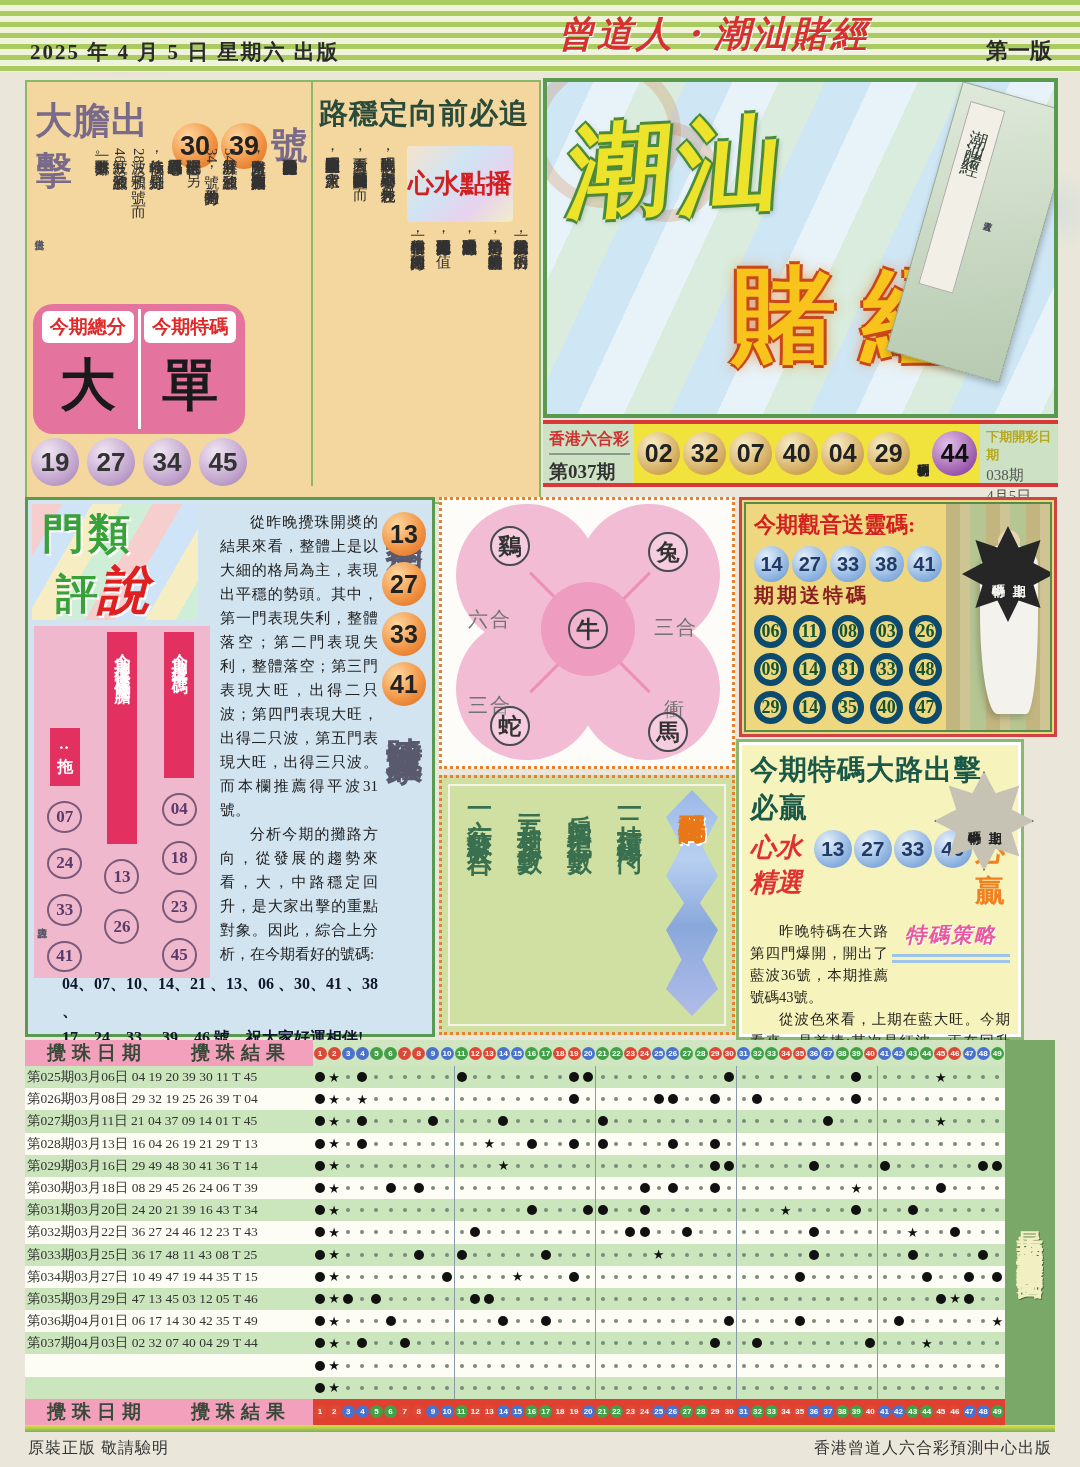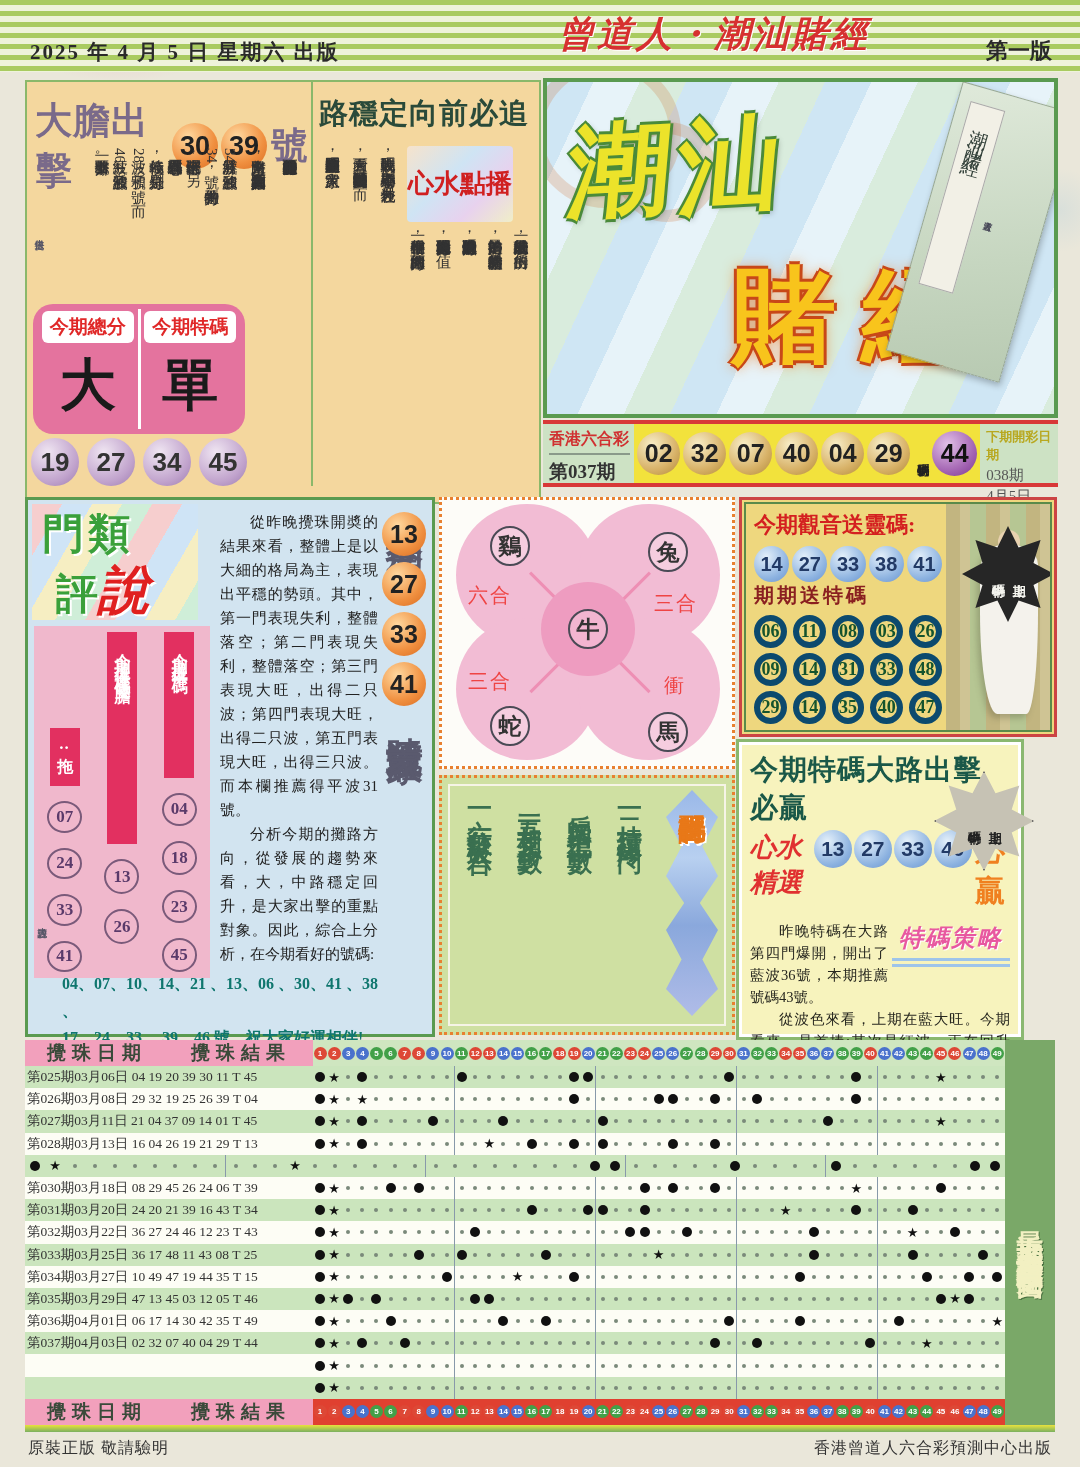--- a/index.html
+++ b/index.html
@@ -96,34 +96,34 @@
   .rv-t2 { position:absolute; left:24px; top:52px; font-size:42px; font-weight:bold; color:#3aa03a; text-shadow:2px 2px 0 #fff; }
   .rv-t2 em { font-style:italic; font-size:52px; color:#e02020; }
   .rv-pink { left:6px; top:126px; width:176px; height:352px; background:#f0b8cc; display:flex; flex-direction:row; justify-content:space-around; padding:6px 2px; }
   .rv-col { display:flex; flex-direction:column; align-items:center; }
   .rv-bar { background:#e23060; color:#fff; width:30px; text-align:center; padding:8px 0 6px; }
   .rv-bar .vtext { font-size:16px; font-weight:bold; letter-spacing:5px; color:#fff; margin:0 auto; }
   .rv-circ { width:35px; height:35px; border:2px solid #7a5a7a; border-radius:50%; color:#5a3a6a;
     display:flex; align-items:center; justify-content:center; font-size:17px; font-weight:bold; margin-top:15px; }
   .rv-paras { left:192px; top:10px; width:158px; font-size:15px; color:#222; line-height:1.6; text-align:justify; }
   .rv-paras p { text-indent:2em; }
-  .rv-numbers { left:34px; top:470px; width:324px; font-size:16px; font-weight:bold; color:#0f766e; line-height:1.7; white-space:pre-line; }
+  .rv-numbers { left:34px; top:470px; width:324px; font-size:16px; font-weight:bold; color:#0f172a; line-height:1.7; white-space:pre-line; }
   .rv-side { right:2px; top:4px; width:52px; height:530px; display:flex; flex-direction:column; align-items:center; }
   .rv-side .vtext { font-size:37px; font-weight:bold; color:#5a5a6e; letter-spacing:2px; }
   .rv-side .ball { margin:2px 0; }
   .rv-sig { left:8px; top:420px; height:90px; }
 
   
   .flower-box { left:439px; top:497px; width:296px; height:272px; background:#fdfcf8; border:3px dotted #e88030; }
   .petal { position:absolute; width:142px; height:142px; border-radius:50%; background:#f2bcd4; }
   .fl-center { position:absolute; left:99px; top:82px; width:94px; height:94px; border-radius:50%; background:#ee9cc0;
     display:flex; align-items:center; justify-content:center; }
   .zo-circ { width:40px; height:40px; border:2.5px solid #4a4a55; border-radius:50%; background:rgba(255,255,255,.25);
     display:flex; align-items:center; justify-content:center; font-size:23px; font-weight:bold; color:#333; }
-  .zo-rel { position:absolute; font-size:20px; color:#ef4444; letter-spacing:2px; }
+  .zo-rel { position:absolute; font-size:20px; color:#737373; letter-spacing:2px;margin-top:24px; }
   .fl-arrow { position:absolute; width:70px; height:2.5px; background:#ee8fb4; }
 
   
   .poem { left:439px; top:775px; width:296px; height:260px; background:#cfe0a2; border:3px dotted #e88030; }
   .poem-inner { position:absolute; left:6px; top:6px; right:6px; bottom:6px; border:2px solid #f6f4e6; }
   .poem-titlebg { position:absolute; right:14px; top:12px; width:52px; height:226px;
     background:linear-gradient(180deg,#9ab8e8 0%,#b8d0f0 30%,#8aa8dc 60%,#b0bce8 100%);
     clip-path:polygon(50% 0,100% 12%,70% 25%,100% 38%,65% 50%,100% 62%,70% 75%,100% 88%,50% 100%,0 88%,30% 75%,0 62%,35% 50%,0 38%,30% 25%,0 12%); }
   .poem-title { position:absolute; right:22px; top:16px; height:224px; font-size:27px; font-weight:bold;
     color:#e87818; text-shadow:1.5px 1.5px 0 #fff; }
@@ -158,21 +158,21 @@
   .sp-title { font-size:28px; font-weight:bold; color:#1a5848; letter-spacing:1px; }
   .sp-row { display:flex; align-items:flex-start; gap:3px; margin-top:3px; }
   .sp-pick { font-size:26px; font-weight:bold; color:#e03030; font-style:italic; }
   .sp-win { font-size:30px; font-weight:bold; color:#f08020; }
   .sp-star { position:absolute; right:-16px; top:26px; width:100px; height:100px; background:#c6c2b4;
     display:flex; align-items:center; justify-content:center; box-shadow:inset 0 0 0 2px #555; }
   .sp-star .vtext { font-size:13px; color:#222; font-weight:bold; line-height:1.6; }
   .sp-body { margin-top:8px; font-size:14.5px; color:#27271f; line-height:1.52; text-align:justify; }
   .sp-body p { text-indent:2em; }
   .sp-logo { float:right; width:118px; text-align:center; margin:0 0 2px 4px; }
-  .sp-logo-text { font-size:24px; font-weight:bold; font-style:italic; color:#e858a0; letter-spacing:2px;
+  .sp-logo-text { font-size:21px; font-weight:bold; font-style:italic; color:#e858a0; letter-spacing:2px;
     text-shadow:1px 1px 0 #fff; }
   .sp-logo-bars { height:12px; background:repeating-linear-gradient(180deg,#9ec4ea 0 3px,#f7f3bd 3px 6px); margin-top:2px; }
 
   
   .trend { left:25px; top:1040px; width:980px; height:385px; background:#fdfdf2;border-radius:20px; }
   .t-hdr { display:flex; height:26px; }
   .t-hdr-left { width:288px; background:#f2a0bc; display:flex; align-items:center; justify-content:space-around;
     font-size:19px; font-weight:bold; color:#3a4a3a; letter-spacing:6px; }
   .t-hdr-right { flex:1; background:#cfe6c0; display:flex; align-items:center; }
   .t-hdr-right.red { background:#e04030; }
@@ -1217,20 +1217,21 @@
             </span>
             <span class="t-cell">
               <span class="dot"></span>
             </span>
             <span class="t-cell">
               <span class="dot"></span>
             </span>
           </div>
         </div>
         <div class="t-row">
+          <div class="t-label">第029期03月16日  29 49 48 30 41 36 T 14</div>
           <div class="t-dots">
             <span class="t-cell">
               <span class="mark-ball"></span>
             </span>
             <span class="t-cell">
               <span class="mark-star">★</span>
             </span>
             <span class="t-cell">
               <span class="dot"></span>
             </span>

